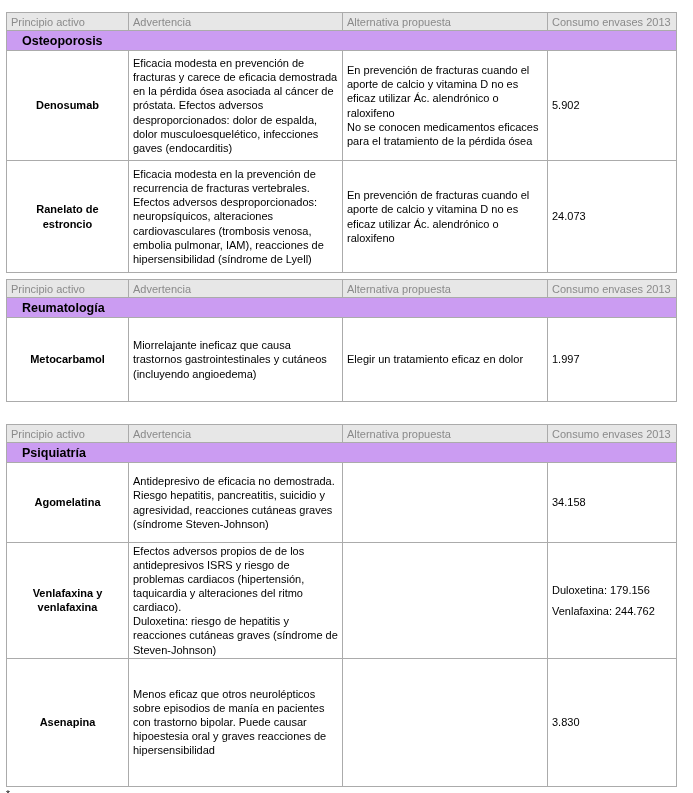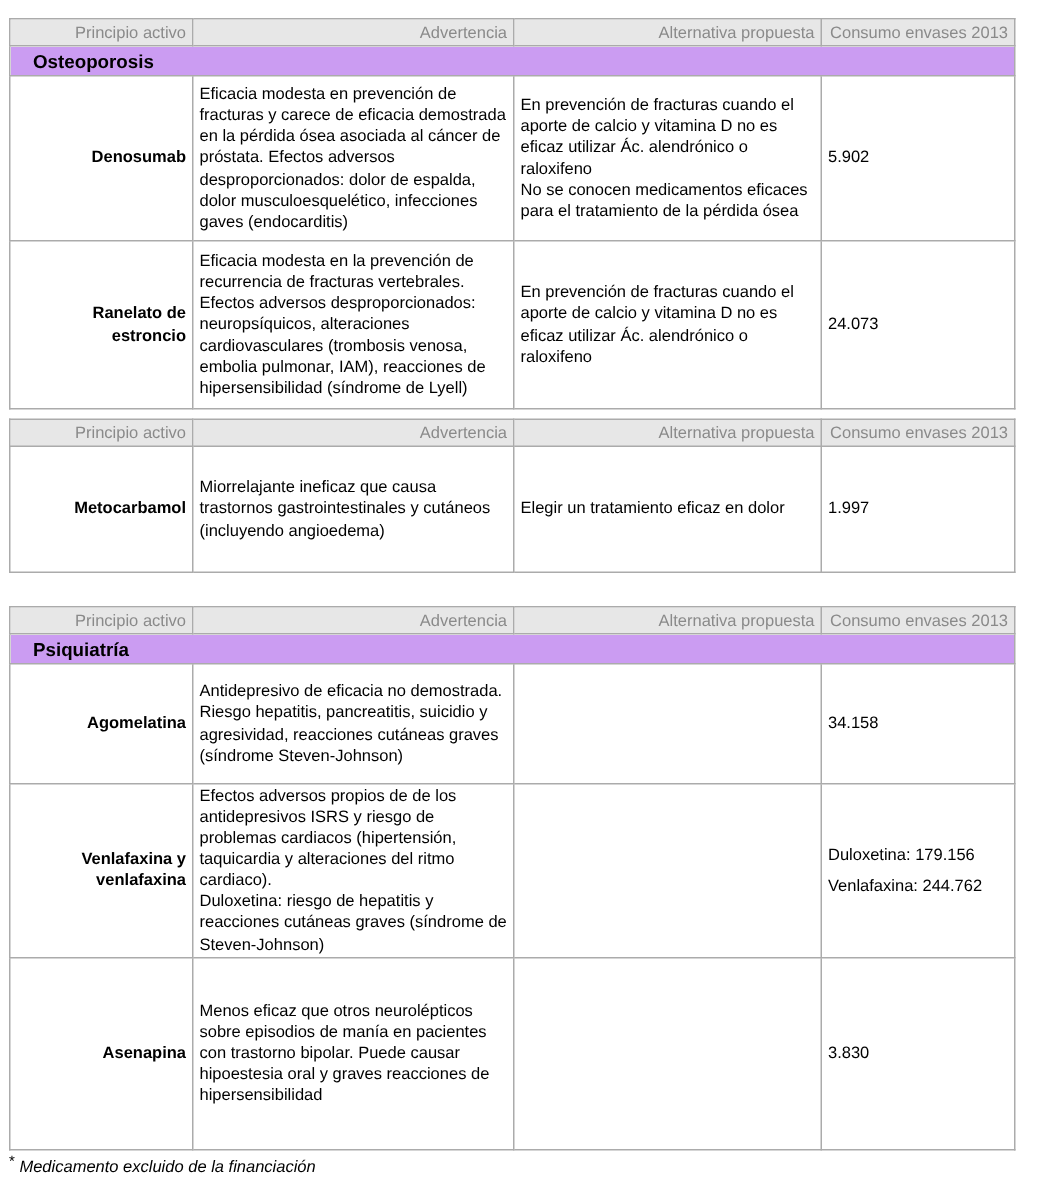--- a/index.html
+++ b/index.html
@@ -29,36 +29,36 @@
     border: 1px solid #ababab;
     padding: 1px 4px;
     box-sizing: border-box;
     overflow: hidden;
   }
   .tbl th {
     background: var(--header-bg, #e7e7e7);
     color: var(--header-text, #808080);
     font-weight: normal;
     font-size: 11px;
-    text-align: right;
+    text-align: left;
     height: 18px;
   }
   .tbl tr.section-row td {
     background: var(--section-bg, #cc99ff);
     font-weight: bold;
     font-size: 12.5px;
     color: #000000;
     height: 20px;
     padding-left: 15px;
   }
   .tbl td.name-cell {
     font-weight: bold;
     font-size: 11px;
     vertical-align: middle;
-    text-align: right;
+    text-align: center;
     line-height: 1.3;
   }
   .tbl td.warning-cell, .tbl td.alt-cell {
     font-size: 11px;
     vertical-align: middle;
     text-align: left;
     line-height: 1.28;
     white-space: pre-line;
   }
   .tbl td.consumption-cell {
@@ -143,20 +143,23 @@
     </colgroup>
     <thead>
       <tr class="header-row">
             <th>Principio activo</th>
             <th>Advertencia</th>
             <th>Alternativa propuesta</th>
             <th>Consumo envases 2013</th>
           </tr>
     </thead>
     <tbody>
+          <tr class="section-row">
+            <td colspan="4">Reumatología</td>
+          </tr>
           <tr class="data-row r0">
             <td class="name-cell">Metocarbamol</td>
             <td class="warning-cell">Miorrelajante  ineficaz que causa trastornos gastrointestinales y cutáneos (incluyendo angioedema)</td>
             <td class="alt-cell">Elegir  un  tratamiento eficaz en dolor</td>
             <td class="consumption-cell">
               <div class="cons-line">1.997</div>
             </td>
           </tr>
         </tbody>
   </table>

